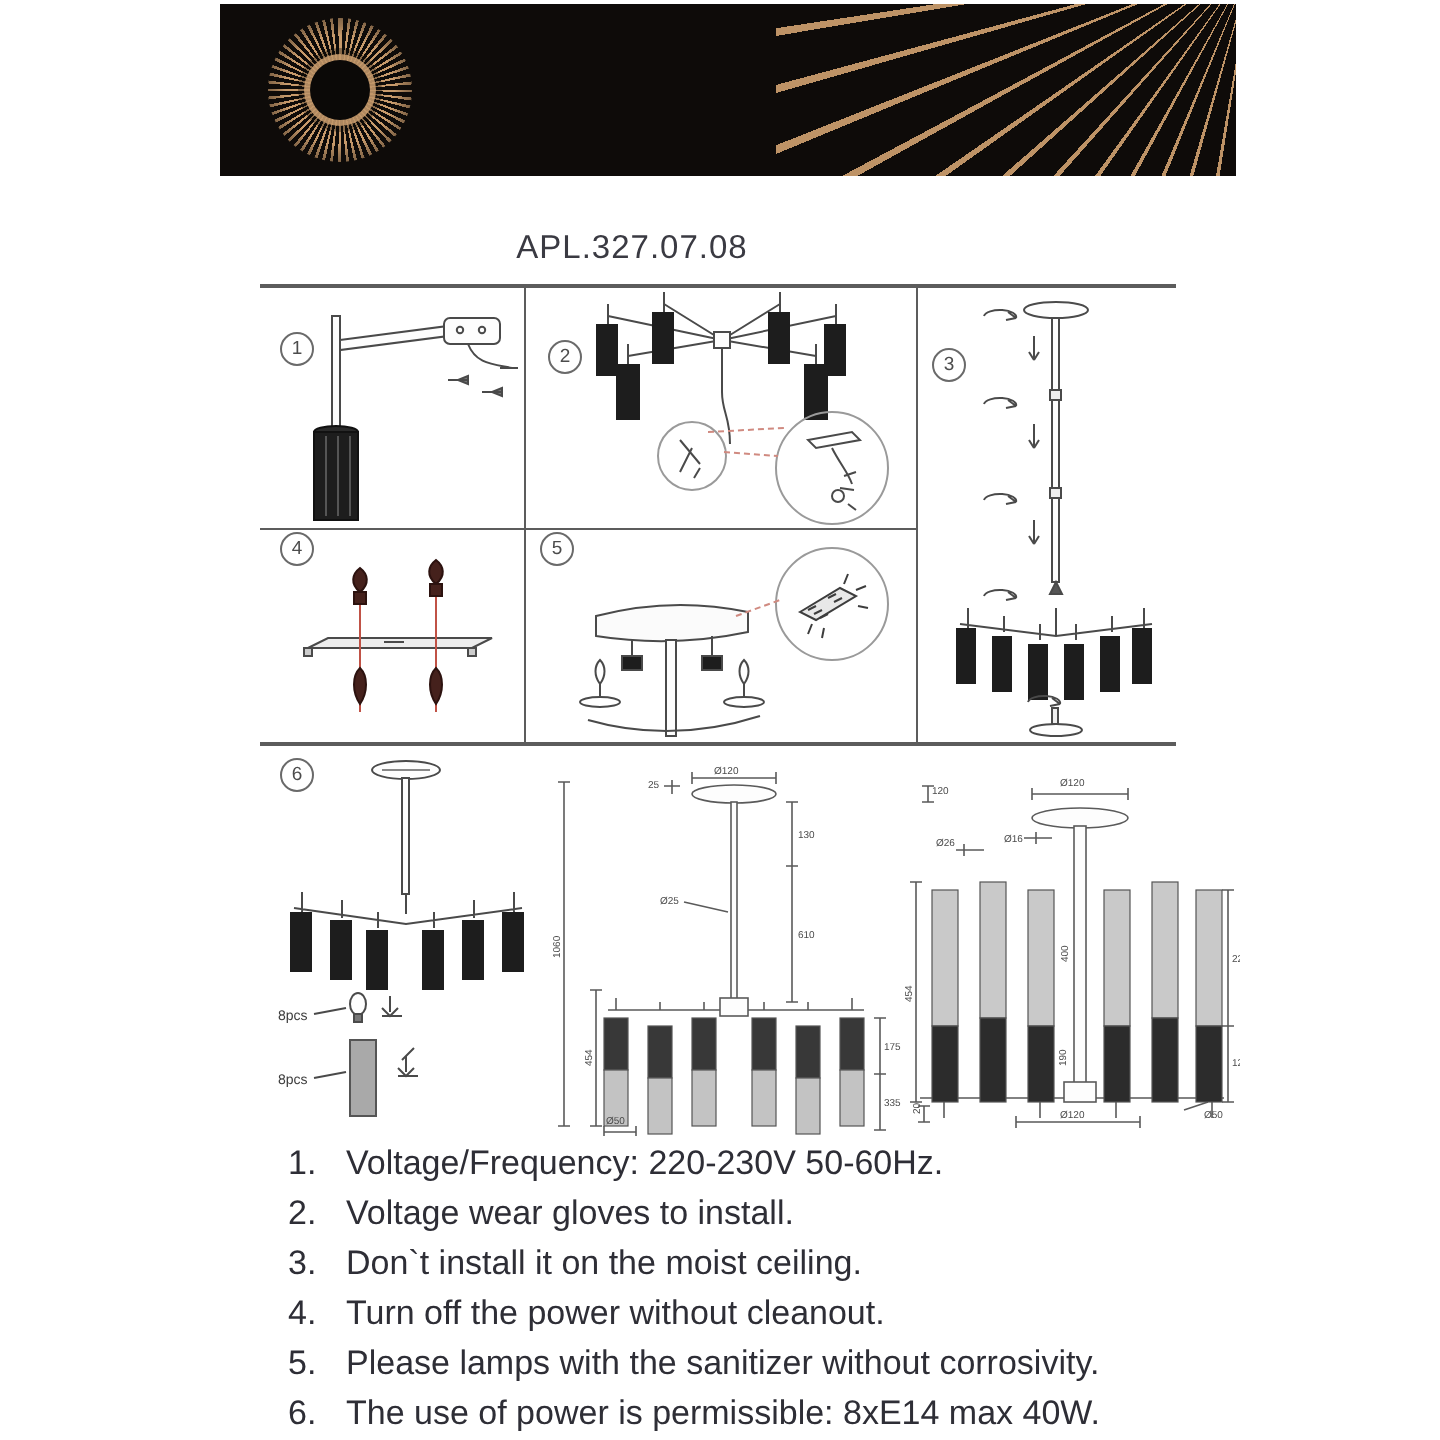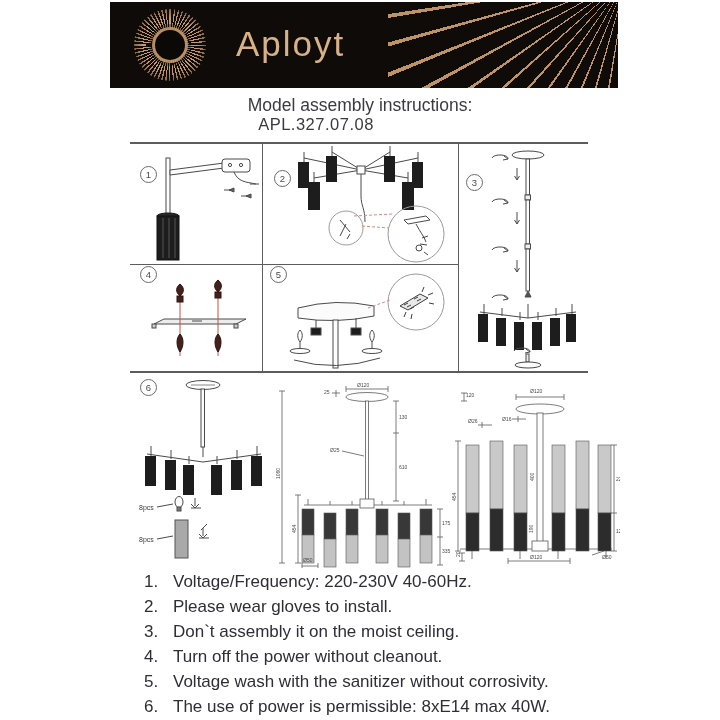--- a/index.html
+++ b/index.html
@@ -45,25 +45,23 @@
   .instr-num{width:20px;flex:0 0 20px;text-align:left;}
   .instr-txt{flex:1;padding-left:9px;}
 </style>
 </head>
 <body>
 
 <div id="page">
 
   <div class="banner">
     <div class="starburst"></div>
-    <div class="brand-name">Aployt</div>
     <div class="corner-rays"></div>
   </div>
 
-  <div class="title-1">Model assembly instructions:</div>
   <div class="title-2">APL.327.07.08</div>
 
   <div class="gline" id="g-top"></div>
   <div class="gline" id="g-mid"></div>
   <div class="gline" id="g-bottom"></div>
   <div class="gline" id="g-v1"></div>
   <div class="gline" id="g-v2"></div>
 
   <div class="badge" style="left:140px;top:166px;">
       <span>1</span>
@@ -325,37 +323,37 @@
     <text class="tiny" x="164" y="98">228</text>
     <text class="tiny" x="164" y="150">125</text>
     <text class="tiny" x="150" y="176">Ø50</text>
     <text class="tiny" x="78" y="176">Ø120</text>
     <text class="tiny" x="8" y="174" transform="rotate(-90 8 174)">20</text>
   </svg>
 
   <div class="instructions">
     <div class="instr-row">
       <span class="instr-num">1.</span>
-      <span class="instr-txt">Voltage/Frequency: 220-230V 40-60Hz.</span>
+      <span class="instr-txt">Voltage/Frequency: 220-230V 50-60Hz.</span>
     </div>
     <div class="instr-row">
       <span class="instr-num">2.</span>
-      <span class="instr-txt">Please wear gloves to install.</span>
+      <span class="instr-txt">Voltage wear gloves to install.</span>
     </div>
     <div class="instr-row">
       <span class="instr-num">3.</span>
-      <span class="instr-txt">Don`t assembly it on the moist ceiling.</span>
+      <span class="instr-txt">Don`t install it on the moist ceiling.</span>
     </div>
     <div class="instr-row">
       <span class="instr-num">4.</span>
       <span class="instr-txt">Turn off the power without cleanout.</span>
     </div>
     <div class="instr-row">
       <span class="instr-num">5.</span>
-      <span class="instr-txt">Voltage wash with the sanitizer without corrosivity.</span>
+      <span class="instr-txt">Please lamps with the sanitizer without corrosivity.</span>
     </div>
     <div class="instr-row">
       <span class="instr-num">6.</span>
       <span class="instr-txt">The use of power is permissible: 8xE14 max 40W.</span>
     </div>
   </div>
 
 </div>
 
 </body></html>

